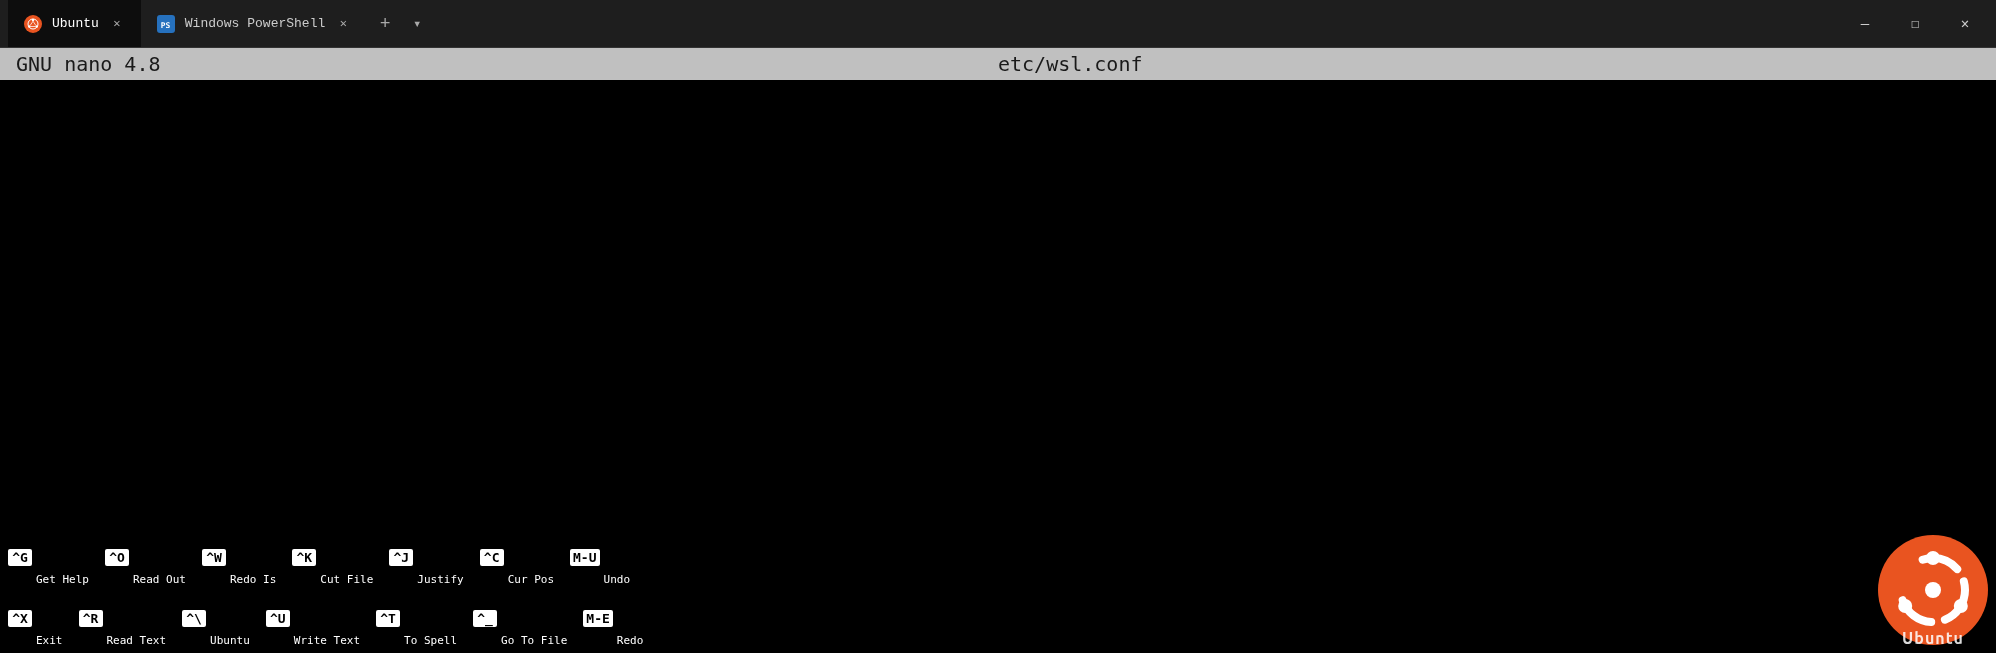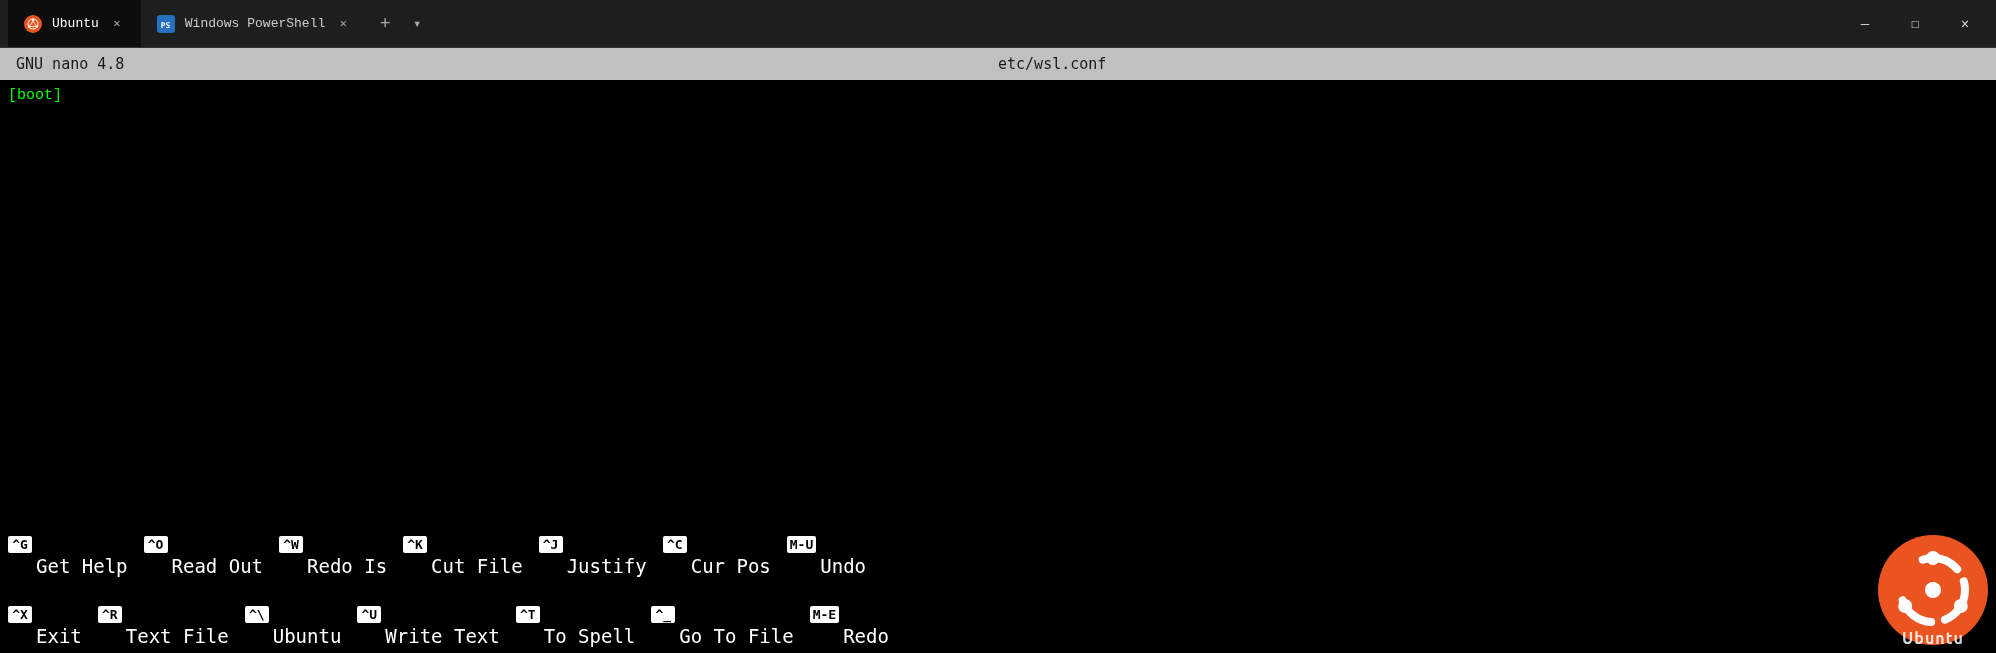--- a/index.html
+++ b/index.html
@@ -112,21 +112,21 @@
     }
 
     
     .nano-header {
       background: #c0c0c0;
       color: #1a1a1a;
       display: flex;
       align-items: center;
       justify-content: space-between;
       padding: 4px 16px;
-      font-size: 15px;
+      font-size: 20px;
       font-family: 'Consolas', monospace;
       height: 32px;
     }
     .editor-line-boot {
       color: #00ff00;
     }
     .editor-line-normal {
       color: #fff;
     }
     .shortcuts-row {
@@ -150,21 +150,21 @@
       padding: 1px 3px;
       border-radius: 2px;
       font-weight: bold;
       min-width: 24px;
       text-align: center;
       display: inline-block;
     }
     .shortcut-label {
       color: #fff;
       font-family: 'Consolas', monospace;
-      font-size: 19px;
+      font-size: 11px;
       margin-top: 44px;
     }
 
     
     .ubuntu-logo {
       position: absolute;
       bottom: 8px;
       right: 8px;
       width: 110px;
       height: 110px;
@@ -260,21 +260,20 @@
 
 <div class="main-content">
 
   <div class="nano-header">
     <span>GNU nano 4.8</span>
     <span>etc/wsl.conf</span>
     <span></span>
   </div>
 
   <div class="editor-content">
-    <div class="editor-line-boot">[boot]</div>
   </div>
 
   <div class="bottom-bar">
 
     <div class="shortcuts-row">
       <div class="shortcut-item">
         <span class="shortcut-key">^G</span>
         <span class="shortcut-label">Get Help</span>
       </div>
       <div class="shortcut-item">
@@ -303,21 +302,21 @@
       </div>
     </div>
 
     <div class="shortcuts-row">
       <div class="shortcut-item">
         <span class="shortcut-key">^X</span>
         <span class="shortcut-label">Exit</span>
       </div>
       <div class="shortcut-item">
         <span class="shortcut-key">^R</span>
-        <span class="shortcut-label">Text File</span>
+        <span class="shortcut-label">Read Text</span>
       </div>
       <div class="shortcut-item">
         <span class="shortcut-key">^\</span>
         <span class="shortcut-label">Ubuntu</span>
       </div>
       <div class="shortcut-item">
         <span class="shortcut-key">^U</span>
         <span class="shortcut-label">Write Text</span>
       </div>
       <div class="shortcut-item">

